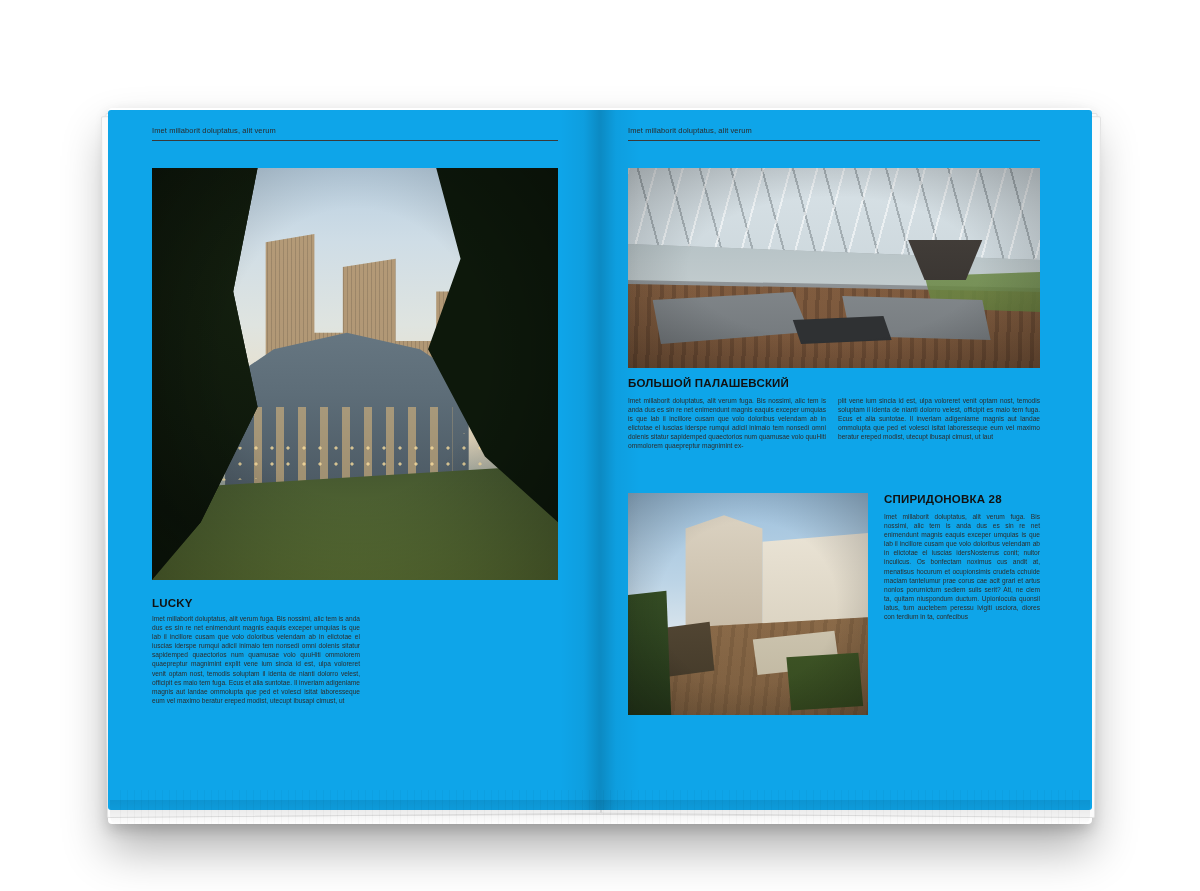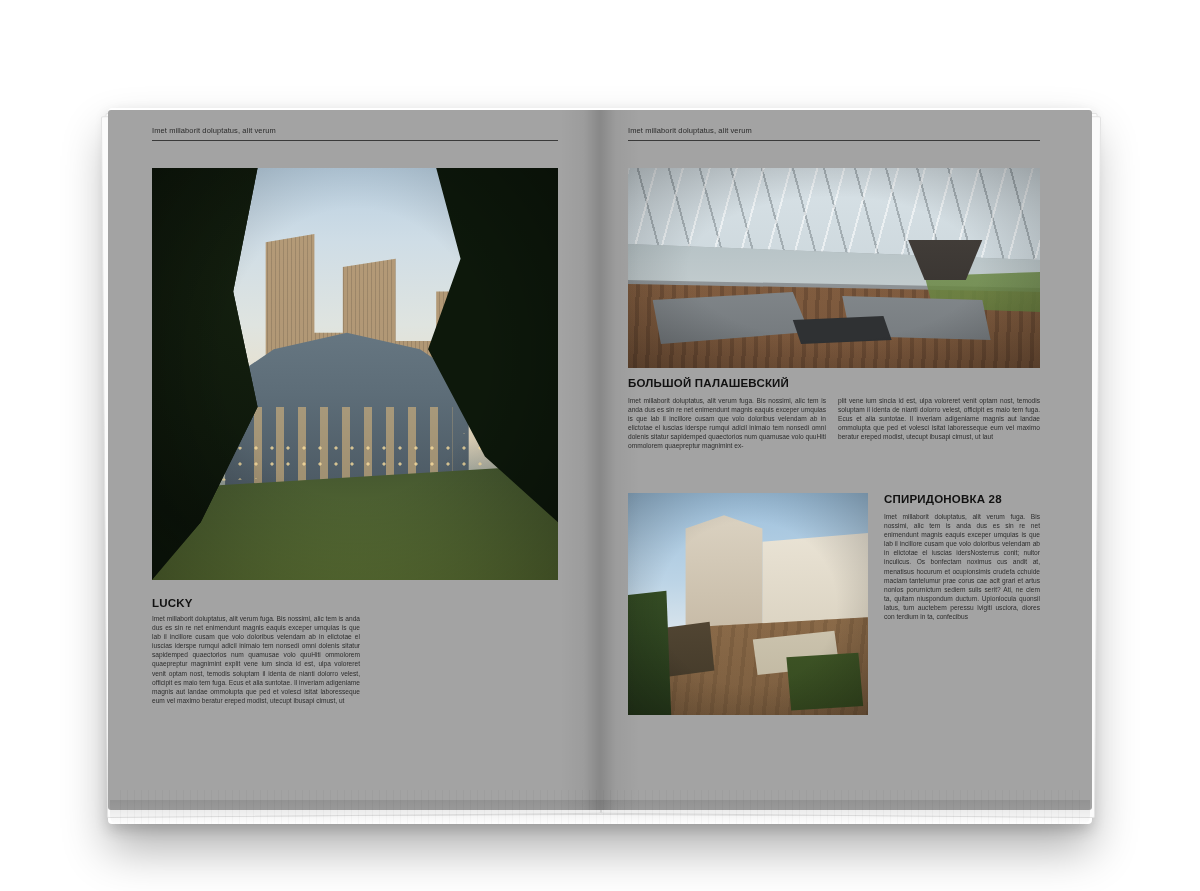--- a/index.html
+++ b/index.html
@@ -45,21 +45,21 @@
   .edge-l2 { left: 107px; top: 112px; width: 492px; height: 702px; transform: rotate(-0.25deg); }
   .edge-r1 { left: 604px; top: 114px; width: 492px; height: 700px; transform: rotate(0.5deg); }
   .edge-r2 { left: 602px; top: 112px; width: 492px; height: 702px; transform: rotate(0.25deg); }
 
   
   .page {
     position: absolute;
     top: 110px;
     width: 492px;
     height: 700px;
-    background: #a3a3a3;
+    background: #0ea5e9;
     overflow: hidden;
   }
   .page-left  { left: 108px; border-radius: 3px 0 0 3px; }
   .page-right { left: 600px; border-radius: 0 3px 3px 0; }
 
   
   .gutter {
     position: absolute;
     top: 110px;
     left: 560px;

